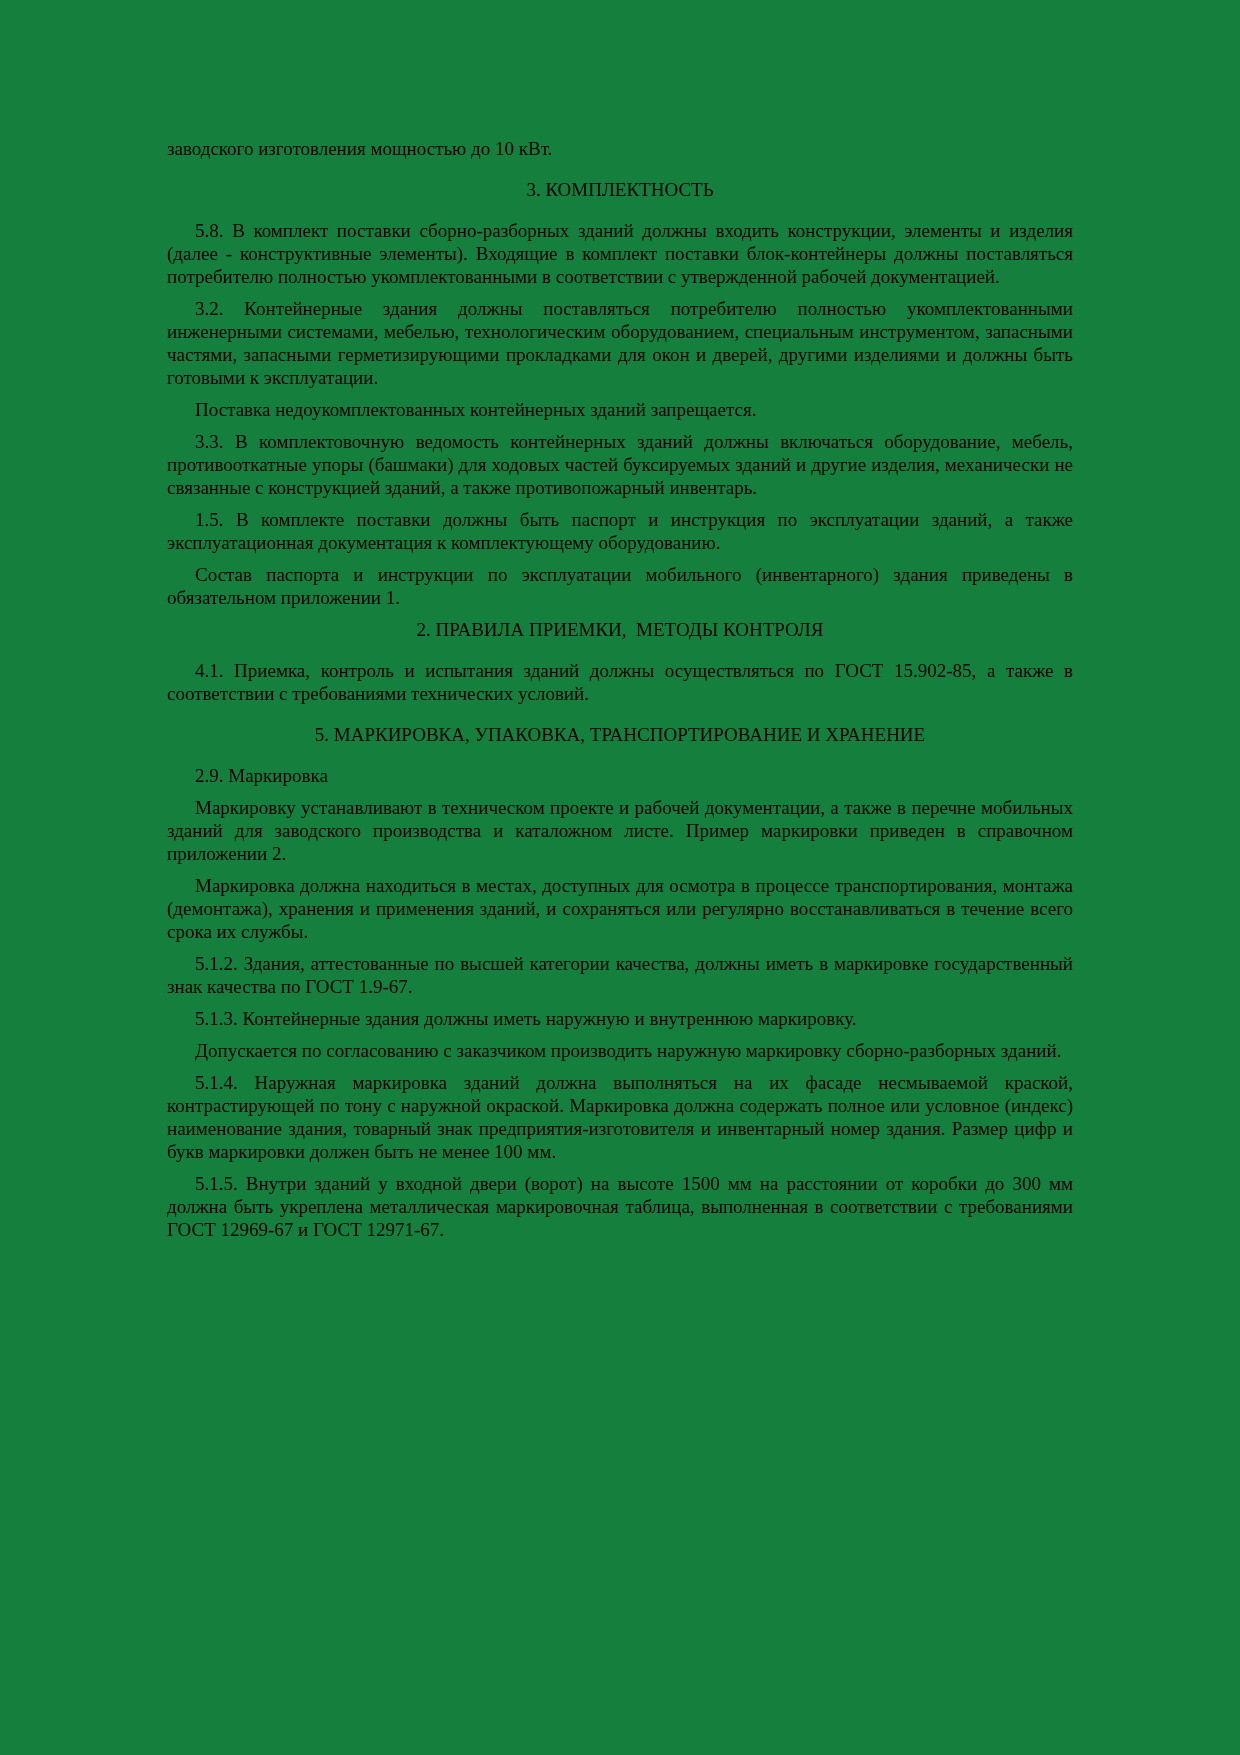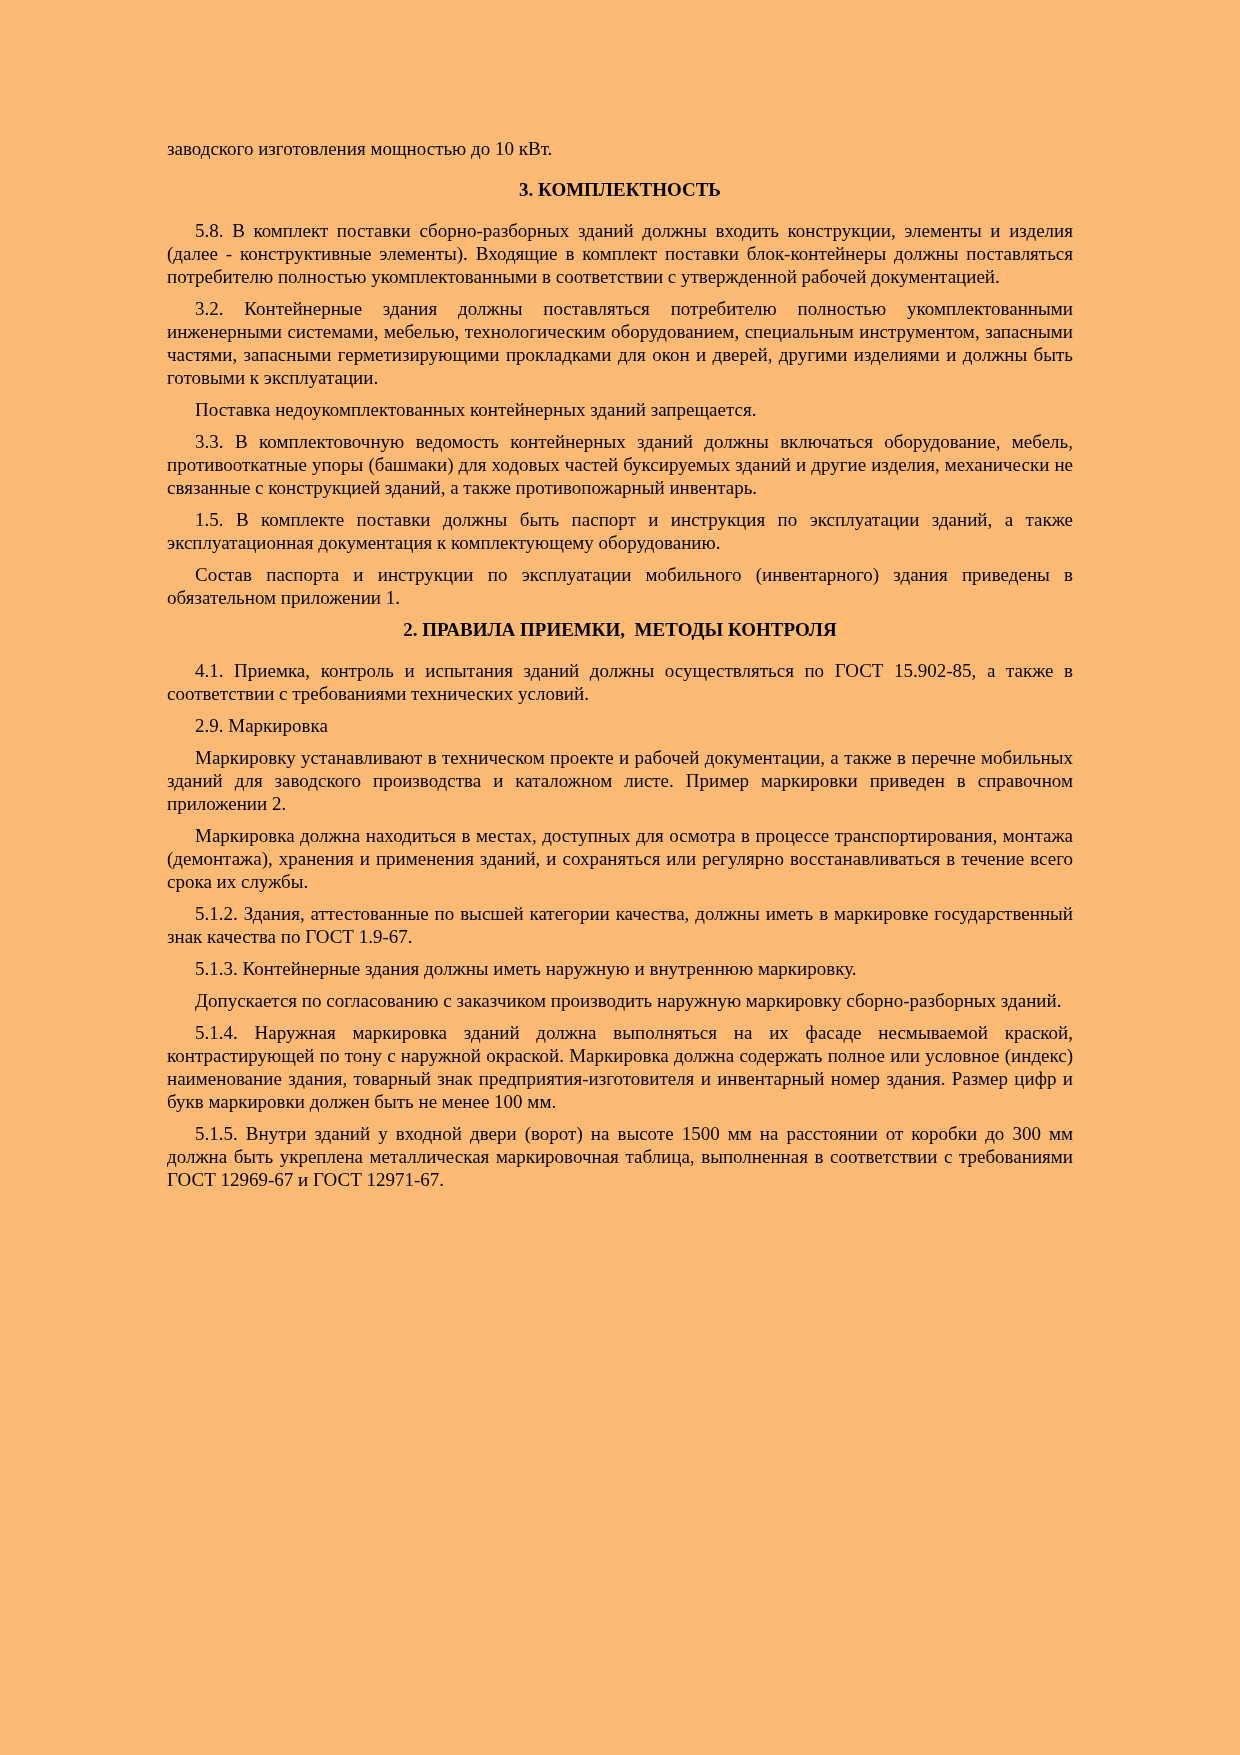--- a/index.html
+++ b/index.html
@@ -5,37 +5,37 @@
   html, body {
     margin: 0;
     padding: 0;
     background: #ffffff;
   }
   .page {
     width: 1240px;
     min-height: 1755px;
     box-sizing: border-box;
     padding: 137px 167px 60px 167px;
-    background: #fdba74;
+    background: #15803d;
     color: #000000;
     font-family: "Liberation Serif", "DejaVu Serif", serif;
     font-size: 19px;
     line-height: 23px;
   }
   .page > :first-child { margin-top: 0; }
   .para {
     margin: 9px 0;
     text-align: justify;
     text-indent: 28px;
   }
   .para.noindent { text-indent: 0; }
   .heading {
     margin: 18px 0;
     font-size: 19px;
-    font-weight: bold;
+    font-weight: normal;
     text-align: center;
     white-space: pre-wrap;
   }
   .heading.tight { margin-top: 0; }
 </style>
 </head>
 <body>
 
 <div class="page">
 
@@ -52,20 +52,21 @@
   <p class="para">3.3. В комплектовочную ведомость контейнерных зданий должны включаться оборудование, мебель, противооткатные упоры (башмаки) для ходовых частей буксируемых зданий и другие изделия, механически не связанные с конструкцией зданий, а также противопожарный инвентарь.</p>
 
   <p class="para">1.5. В комплекте поставки должны быть паспорт и инструкция по эксплуатации зданий, а также эксплуатационная документация к комплектующему оборудованию.</p>
 
   <p class="para">Состав паспорта и инструкции по эксплуатации мобильного (инвентарного) здания приведены в обязательном приложении 1.</p>
 
   <h2 class="heading tight">2. ПРАВИЛА ПРИЕМКИ,  МЕТОДЫ КОНТРОЛЯ</h2>
 
   <p class="para">4.1. Приемка, контроль и испытания зданий должны осуществляться по ГОСТ 15.902-85, а также в соответствии с требованиями технических условий.</p>
 
+  <h2 class="heading">5. МАРКИРОВКА, УПАКОВКА, ТРАНСПОРТИРОВАНИЕ И ХРАНЕНИЕ</h2>
 
   <p class="para">2.9. Маркировка</p>
 
 
   <p class="para">Маркировку устанавливают в техническом проекте и рабочей документации, а также в перечне мобильных зданий для заводского производства и каталожном листе. Пример маркировки приведен в справочном приложении 2.</p>
 
   <p class="para">Маркировка должна находиться в местах, доступных для осмотра в процессе транспортирования, монтажа (демонтажа), хранения и применения зданий, и сохраняться или регулярно восстанавливаться в течение всего срока их службы.</p>
 
   <p class="para">5.1.2. Здания, аттестованные по высшей категории качества, должны иметь в маркировке государственный знак качества по ГОСТ 1.9-67.</p>
 

